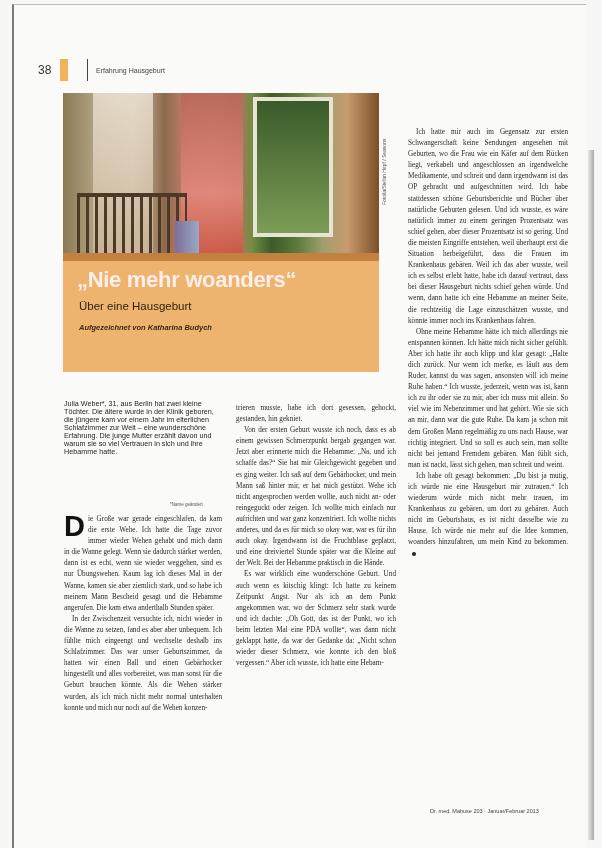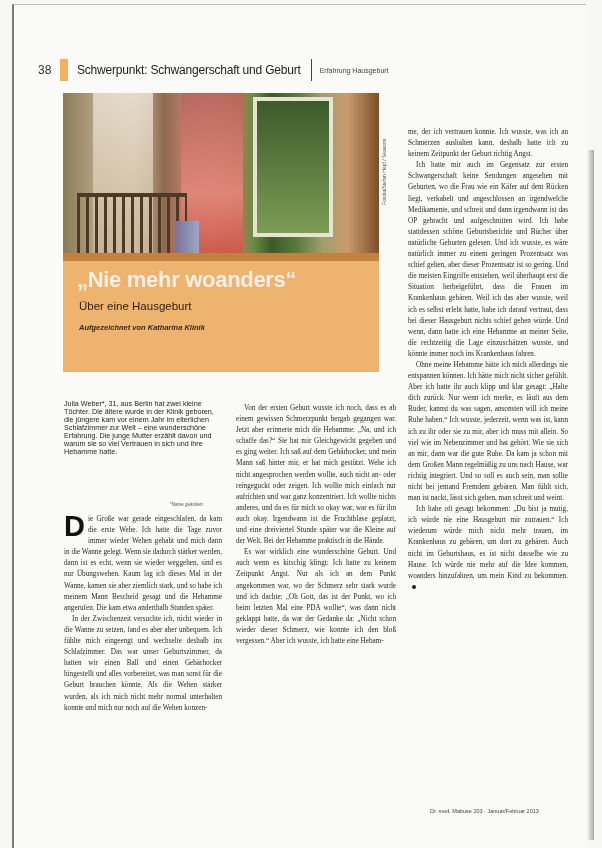--- a/index.html
+++ b/index.html
@@ -93,54 +93,53 @@
   </style>
 </head>
 <body>
 
 <div class="page"></div>
 <div class="right-edge"></div>
 
 <div class="header">
   <span class="page-num">38</span>
   <span class="accent-bar"></span>
-  <span class="section-title">Schwerpunkt: Schwangerschaft und Geburt</span>
   <span class="header-sep"></span>
   <span class="subsection">Erfahrung Hausgeburt</span>
 </div>
 
 <div class="hero-photo" title="Zimmer mit Gitterbett, Vorhängen und offenem Fenster">
   <div class="photo-curtain" style="left:30px;width:60px;background:linear-gradient(180deg,#e9dfcf,#c8b497);opacity:.85"></div>
   <div class="photo-curtain" style="left:118px;width:62px;background:linear-gradient(180deg,#b8675a,#e0877a 60%,#c9513f);opacity:.9"></div>
   <div style="position:absolute;left:14px;top:100px;width:110px;height:60px;background:repeating-linear-gradient(90deg,#4d3a26 0 3px,transparent 3px 9px);border-top:4px solid #4d3a26;"></div>
   <div style="position:absolute;left:112px;top:128px;width:24px;height:36px;background:linear-gradient(90deg,#7e6f9a,#9aa8c6);"></div>
   <div style="position:absolute;left:190px;top:4px;width:80px;height:140px;border:4px solid #e8e3d2;background:linear-gradient(180deg,#3b5b2b,#7c9d55);"></div>
   <div style="position:absolute;left:0;bottom:0;width:100%;height:8px;background:#c2813f;"></div>
 </div>
 <div class="photo-credit">Fotolia/Stefan Hopf / Seasons</div>
 
 <div class="title-box">
   <div class="headline">„Nie mehr woanders“</div>
   <div class="subhead">Über eine Hausgeburt</div>
-  <div class="byline">Aufgezeichnet von Katharina Klinik</div>
+  <div class="byline">Aufgezeichnet von Katharina Budych</div>
 </div>
 
 <div class="intro">Julia Weber*, 31, aus Berlin hat zwei kleine Töchter. Die ältere wurde in der Klinik geboren, die jüngere kam vor einem Jahr im elterlichen Schlafzimmer zur Welt – eine wunderschöne Erfahrung. Die junge Mutter erzählt davon und warum sie so viel Vertrauen in sich und ihre Hebamme hatte.</div>
 <div class="footnote">*Name geändert</div>
 
 <div class="col col1">
   <p class="first"><span class="dropcap">D</span><span>ie Große war gerade eingeschlafen, da kam die erste Wehe. Ich hatte die Tage zuvor immer wieder Wehen gehabt und mich dann in die Wanne gelegt. Wenn sie dadurch stärker werden, dann ist es echt, wenn sie wieder weggehen, sind es nur Übungswehen. Kaum lag ich dieses Mal in der Wanne, kamen sie aber ziemlich stark, und so habe ich meinem Mann Bescheid gesagt und die Hebamme angerufen. Die kam etwa anderthalb Stunden später.</span></p>
   <p>In der Zwischenzeit versuchte ich, nicht wieder in die Wanne zu setzen, fand es aber aber unbequem. Ich fühlte mich eingeengt und wechselte deshalb ins Schlafzimmer. Das war unser Geburtszimmer, da hatten wir einen Ball und einen Gebärhocker hingestellt und alles vorbereitet, was man sonst für die Geburt brauchen könnte. Als die Wehen stärker wurden, als ich mich nicht mehr normal unterhalten konnte und mich nur noch auf die Wehen konzen-</p>
 </div>
 
 <div class="col col2">
+  <p class="first">trieren musste, habe ich dort gesessen, gehockt, gestanden, hin gekniet.</p>
   <p>Von der ersten Geburt wusste ich noch, dass es ab einem gewissen Schmerzpunkt bergab gegangen war. Jetzt aber erinnerte mich die Hebamme: „Na, und ich schaffe das?“ Sie hat mir Gleichgewicht gegeben und es ging weiter. Ich saß auf dem Gebärhocker, und mein Mann saß hinter mir, er hat mich gestützt. Wehe ich nicht angesprochen werden wollte, auch nicht an- oder reingeguckt oder zeigen. Ich wollte mich einfach nur aufrichten und war ganz konzentriert. Ich wollte nichts anderes, und da es für mich so okay war, war es für ihn auch okay. Irgendwann ist die Fruchtblase geplatzt, und eine dreiviertel Stunde später war die Kleine auf der Welt. Bei der Hebamme praktisch in die Hände.</p>
   <p>Es war wirklich eine wunderschöne Geburt. Und auch wenn es kitschig klingt: Ich hatte zu keinem Zeitpunkt Angst. Nur als ich an dem Punkt angekommen war, wo der Schmerz sehr stark wurde und ich dachte: „Oh Gott, das ist der Punkt, wo ich beim letzten Mal eine PDA wollte“, was dann nicht geklappt hatte, da war der Gedanke da: „Nicht schon wieder dieser Schmerz, wie konnte ich den bloß vergessen.“ Aber ich wusste, ich hatte eine Hebam-</p>
 </div>
 
 <div class="col col3" style="height:680px;overflow:hidden;">
-  <p class="first">me, der ich vertrauen konnte. Ich wusste, was ich an Schmerzen aushalten kann, deshalb hatte ich zu keinem Zeitpunkt der Geburt richtig Angst.</p>
   <p>Ich hatte mir auch im Gegensatz zur ersten Schwangerschaft keine Sendungen angesehen mit Geburten, wo die Frau wie ein Käfer auf dem Rücken liegt, verkabelt und angeschlossen an irgendwelche Medikamente, und schreit und dann irgendwann ist das OP gebracht und aufgeschnitten wird. Ich habe stattdessen schöne Geburtsberichte und Bücher über natürliche Geburten gelesen. Und ich wusste, es wäre natürlich immer zu einem geringen Prozentsatz was schief gehen, aber dieser Prozentsatz ist so gering. Und die meisten Eingriffe entstehen, weil überhaupt erst die Situation herbeigeführt, dass die Frauen im Krankenhaus gebären. Weil ich das aber wusste, weil ich es selbst erlebt hatte, habe ich darauf vertraut, dass bei dieser Hausgeburt nichts schief gehen würde. Und wenn, dann hatte ich eine Hebamme an meiner Seite, die rechtzeitig die Lage einzuschätzen wusste, und könnte immer noch ins Krankenhaus fahren.</p>
   <p>Ohne meine Hebamme hätte ich mich allerdings nie entspannen können. Ich hätte mich nicht sicher gefühlt. Aber ich hatte ihr auch klipp und klar gesagt: „Halte dich zurück. Nur wenn ich merke, es läuft aus dem Ruder, kannst du was sagen, ansonsten will ich meine Ruhe haben.“ Ich wusste, jederzeit, wenn was ist, kann ich zu ihr oder sie zu mir, aber ich muss mit allein. So viel wie im Nebenzimmer und hat gehört. Wie sie sich an mir, dann war die gute Ruhe. Da kam ja schon mit dem Großen Mann regelmäßig zu uns nach Hause, war richtig integriert. Und so soll es auch sein, man sollte nicht bei jemand Fremdem gebären. Man fühlt sich, man ist nackt, lässt sich gehen, man schreit und weint.</p>
   <p><span>Ich habe oft gesagt bekommen: „Du bist ja mutig, ich würde nie eine Hausgeburt mir zutrauen.“ Ich wiederum würde mich nicht mehr trauen, im Krankenhaus zu gebären, um dort zu gebären. Auch nicht im Geburtshaus, es ist nicht dasselbe wie zu Hause. Ich würde nie mehr auf die Idee kommen, woanders hinzufahren, um mein Kind zu bekommen.</span><span class="end-mark"></span></p>
 </div>
 
 <div class="footer">Dr. med. Mabuse 203 · Januar/Februar 2013</div>
 
 </body></html>

